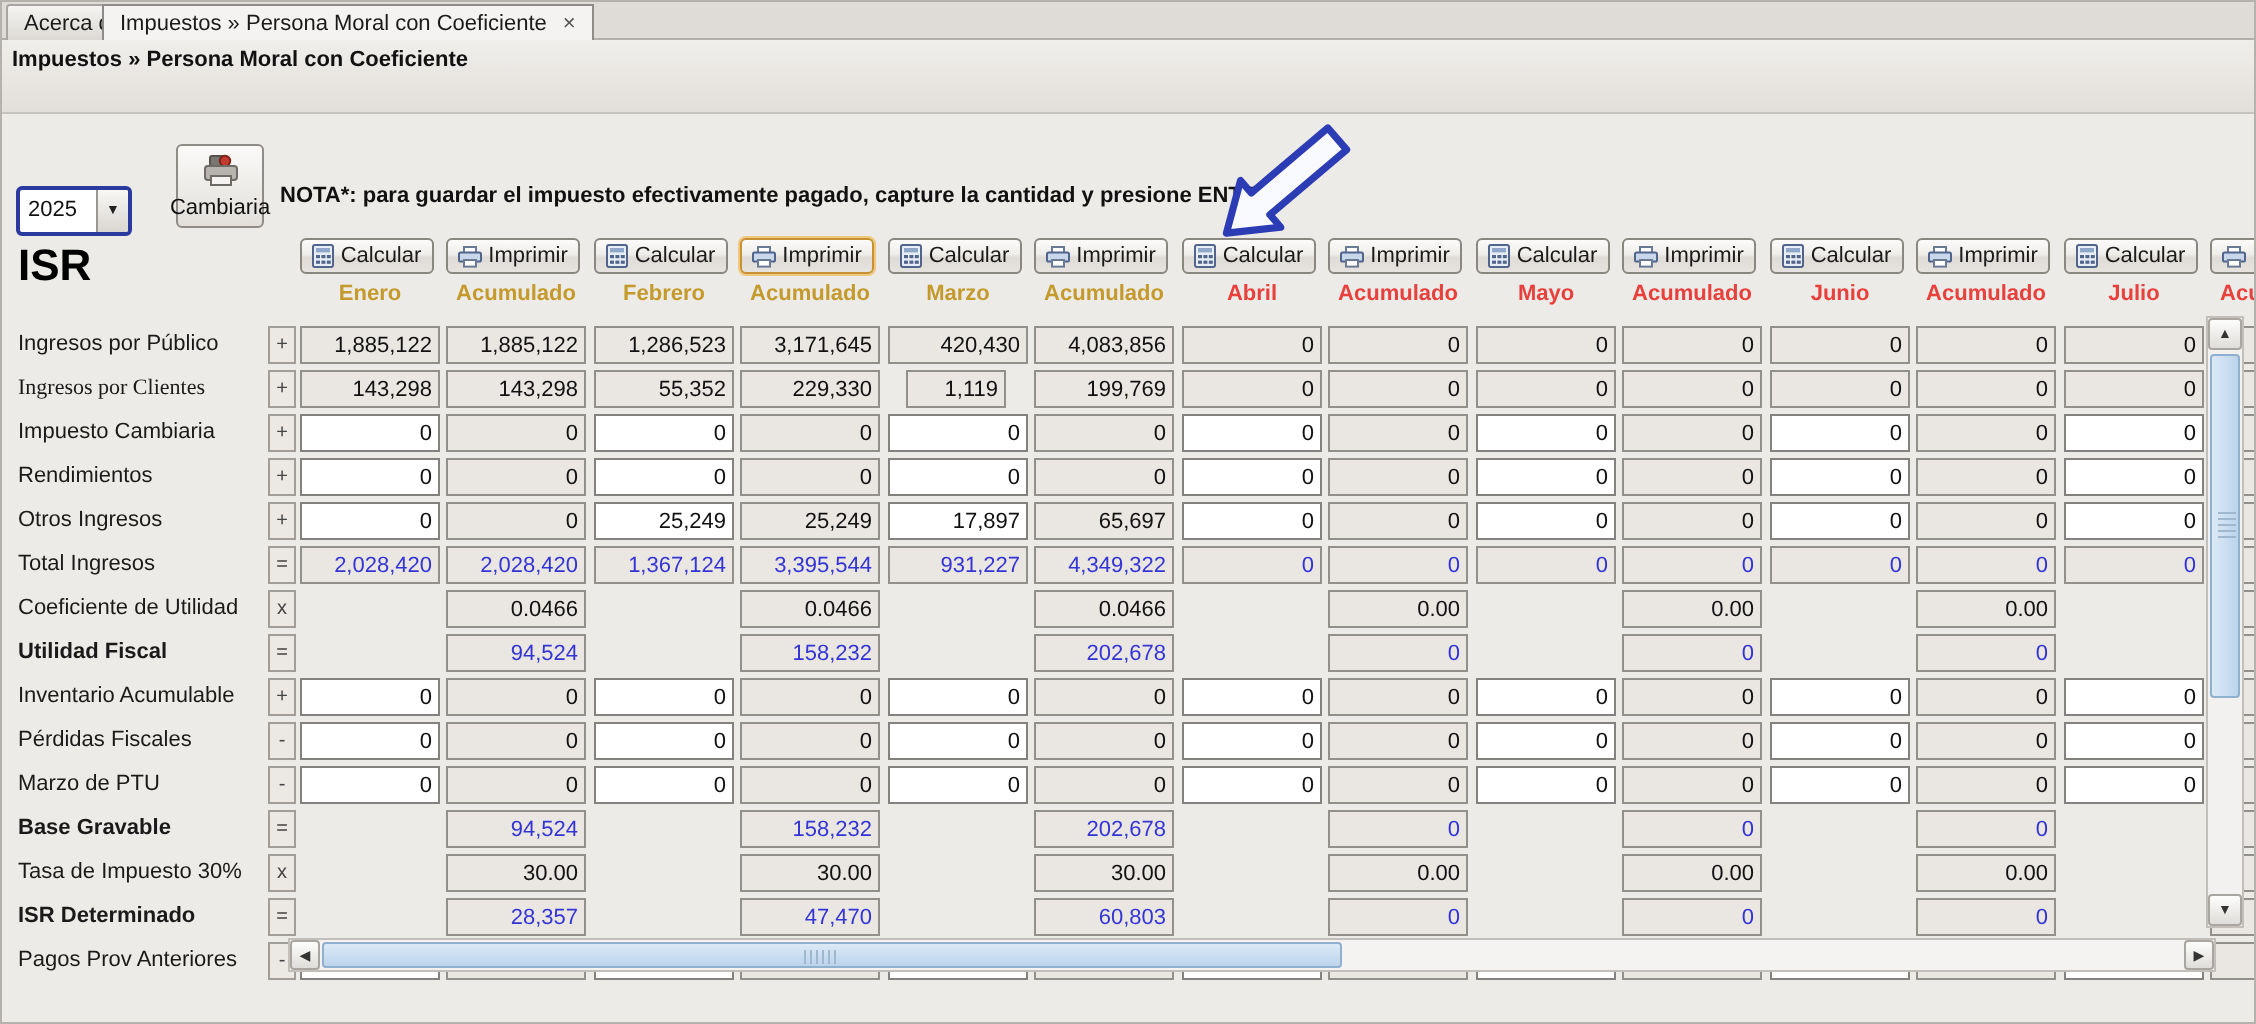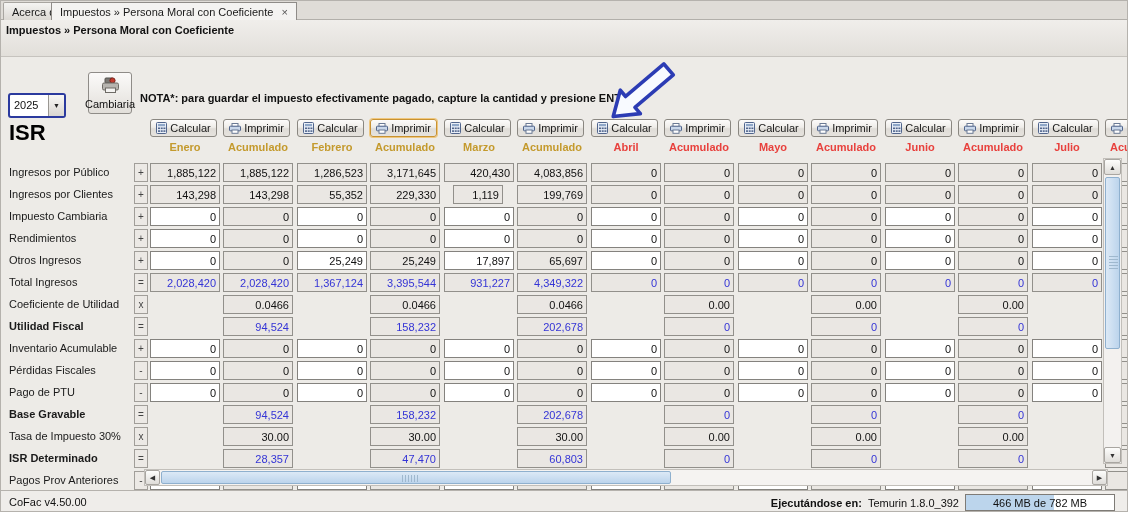--- a/index.html
+++ b/index.html
@@ -296,21 +296,21 @@
         <div class="cell" style="left: 443px; top: 162px; width: 70px;">420,430</div>
         <div class="cell" style="left: 516px; top: 162px; width: 70px;">4,083,856</div>
         <div class="cell" style="left: 590px; top: 162px; width: 70px;">0</div>
         <div class="cell" style="left: 663px; top: 162px; width: 70px;">0</div>
         <div class="cell" style="left: 737px; top: 162px; width: 70px;">0</div>
         <div class="cell" style="left: 810px; top: 162px; width: 70px;">0</div>
         <div class="cell" style="left: 884px; top: 162px; width: 70px;">0</div>
         <div class="cell" style="left: 957px; top: 162px; width: 70px;">0</div>
         <div class="cell" style="left: 1031px; top: 162px; width: 70px;">0</div>
         <div class="cell" style="left: 1104px; top: 162px; width: 70px;"></div>
-        <div class="row-label" style="top: 184px;">Ingresos por Clientes</div>
+        <div class="row-label" style="top: 184px; font-family: Liberation Serif, serif;">Ingresos por Clientes</div>
         <div class="op" style="top: 184px;">+</div>
         <div class="cell" style="left: 149px; top: 184px; width: 70px;">143,298</div>
         <div class="cell" style="left: 222px; top: 184px; width: 70px;">143,298</div>
         <div class="cell" style="left: 296px; top: 184px; width: 70px;">55,352</div>
         <div class="cell" style="left: 369px; top: 184px; width: 70px;">229,330</div>
         <div class="cell" style="left: 452px; top: 184px; width: 50px;">1,119</div>
         <div class="cell" style="left: 516px; top: 184px; width: 70px;">199,769</div>
         <div class="cell" style="left: 590px; top: 184px; width: 70px;">0</div>
         <div class="cell" style="left: 663px; top: 184px; width: 70px;">0</div>
         <div class="cell" style="left: 737px; top: 184px; width: 70px;">0</div>
@@ -426,21 +426,21 @@
         <div class="cell edit" style="left: 443px; top: 360px; width: 70px;">0</div>
         <div class="cell" style="left: 516px; top: 360px; width: 70px;">0</div>
         <div class="cell edit" style="left: 590px; top: 360px; width: 70px;">0</div>
         <div class="cell" style="left: 663px; top: 360px; width: 70px;">0</div>
         <div class="cell edit" style="left: 737px; top: 360px; width: 70px;">0</div>
         <div class="cell" style="left: 810px; top: 360px; width: 70px;">0</div>
         <div class="cell edit" style="left: 884px; top: 360px; width: 70px;">0</div>
         <div class="cell" style="left: 957px; top: 360px; width: 70px;">0</div>
         <div class="cell edit" style="left: 1031px; top: 360px; width: 70px;">0</div>
         <div class="cell" style="left: 1104px; top: 360px; width: 70px;"></div>
-        <div class="row-label" style="top: 382px;">Pago de PTU</div>
+        <div class="row-label" style="top: 382px;">Marzo de PTU</div>
         <div class="op" style="top: 382px;">-</div>
         <div class="cell edit" style="left: 149px; top: 382px; width: 70px;">0</div>
         <div class="cell" style="left: 222px; top: 382px; width: 70px;">0</div>
         <div class="cell edit" style="left: 296px; top: 382px; width: 70px;">0</div>
         <div class="cell" style="left: 369px; top: 382px; width: 70px;">0</div>
         <div class="cell edit" style="left: 443px; top: 382px; width: 70px;">0</div>
         <div class="cell" style="left: 516px; top: 382px; width: 70px;">0</div>
         <div class="cell edit" style="left: 590px; top: 382px; width: 70px;">0</div>
         <div class="cell" style="left: 663px; top: 382px; width: 70px;">0</div>
         <div class="cell edit" style="left: 737px; top: 382px; width: 70px;">0</div>
@@ -504,25 +504,14 @@
       <div class="sbtn left">◀</div>
       <div class="hthumb"></div>
       <div class="sbtn right">▶</div>
     </div>
 
     <svg class="arrow" viewBox="0 0 78 62">
       <polygon id="arrow-poly" points="8,54 34.5,51.1 29.2,45 66.6,13.3 57.4,2.7 20.1,34.4 14.9,28.3" fill="#F8FAFF" stroke="#2C3CB4" stroke-width="3.5" stroke-linejoin="round"></polygon>
     </svg>
   </div>
 
-  <div class="statusbar">
-    <div class="status-left">CoFac v4.50.00</div>
-    <div class="status-right">
-      <span class="status-running-label">Ejecutándose en:</span>
-      <span>Temurin 1.8.0_392</span>
-      <div class="mem">
-        <div class="mem-fill" id="mem-fill" style="width: 59.6%; background: rgb(188, 213, 236);"></div>
-        <div class="mem-text">466 MB de 782 MB</div>
-      </div>
-    </div>
-  </div>
 
 </div>
 
 </body></html>

